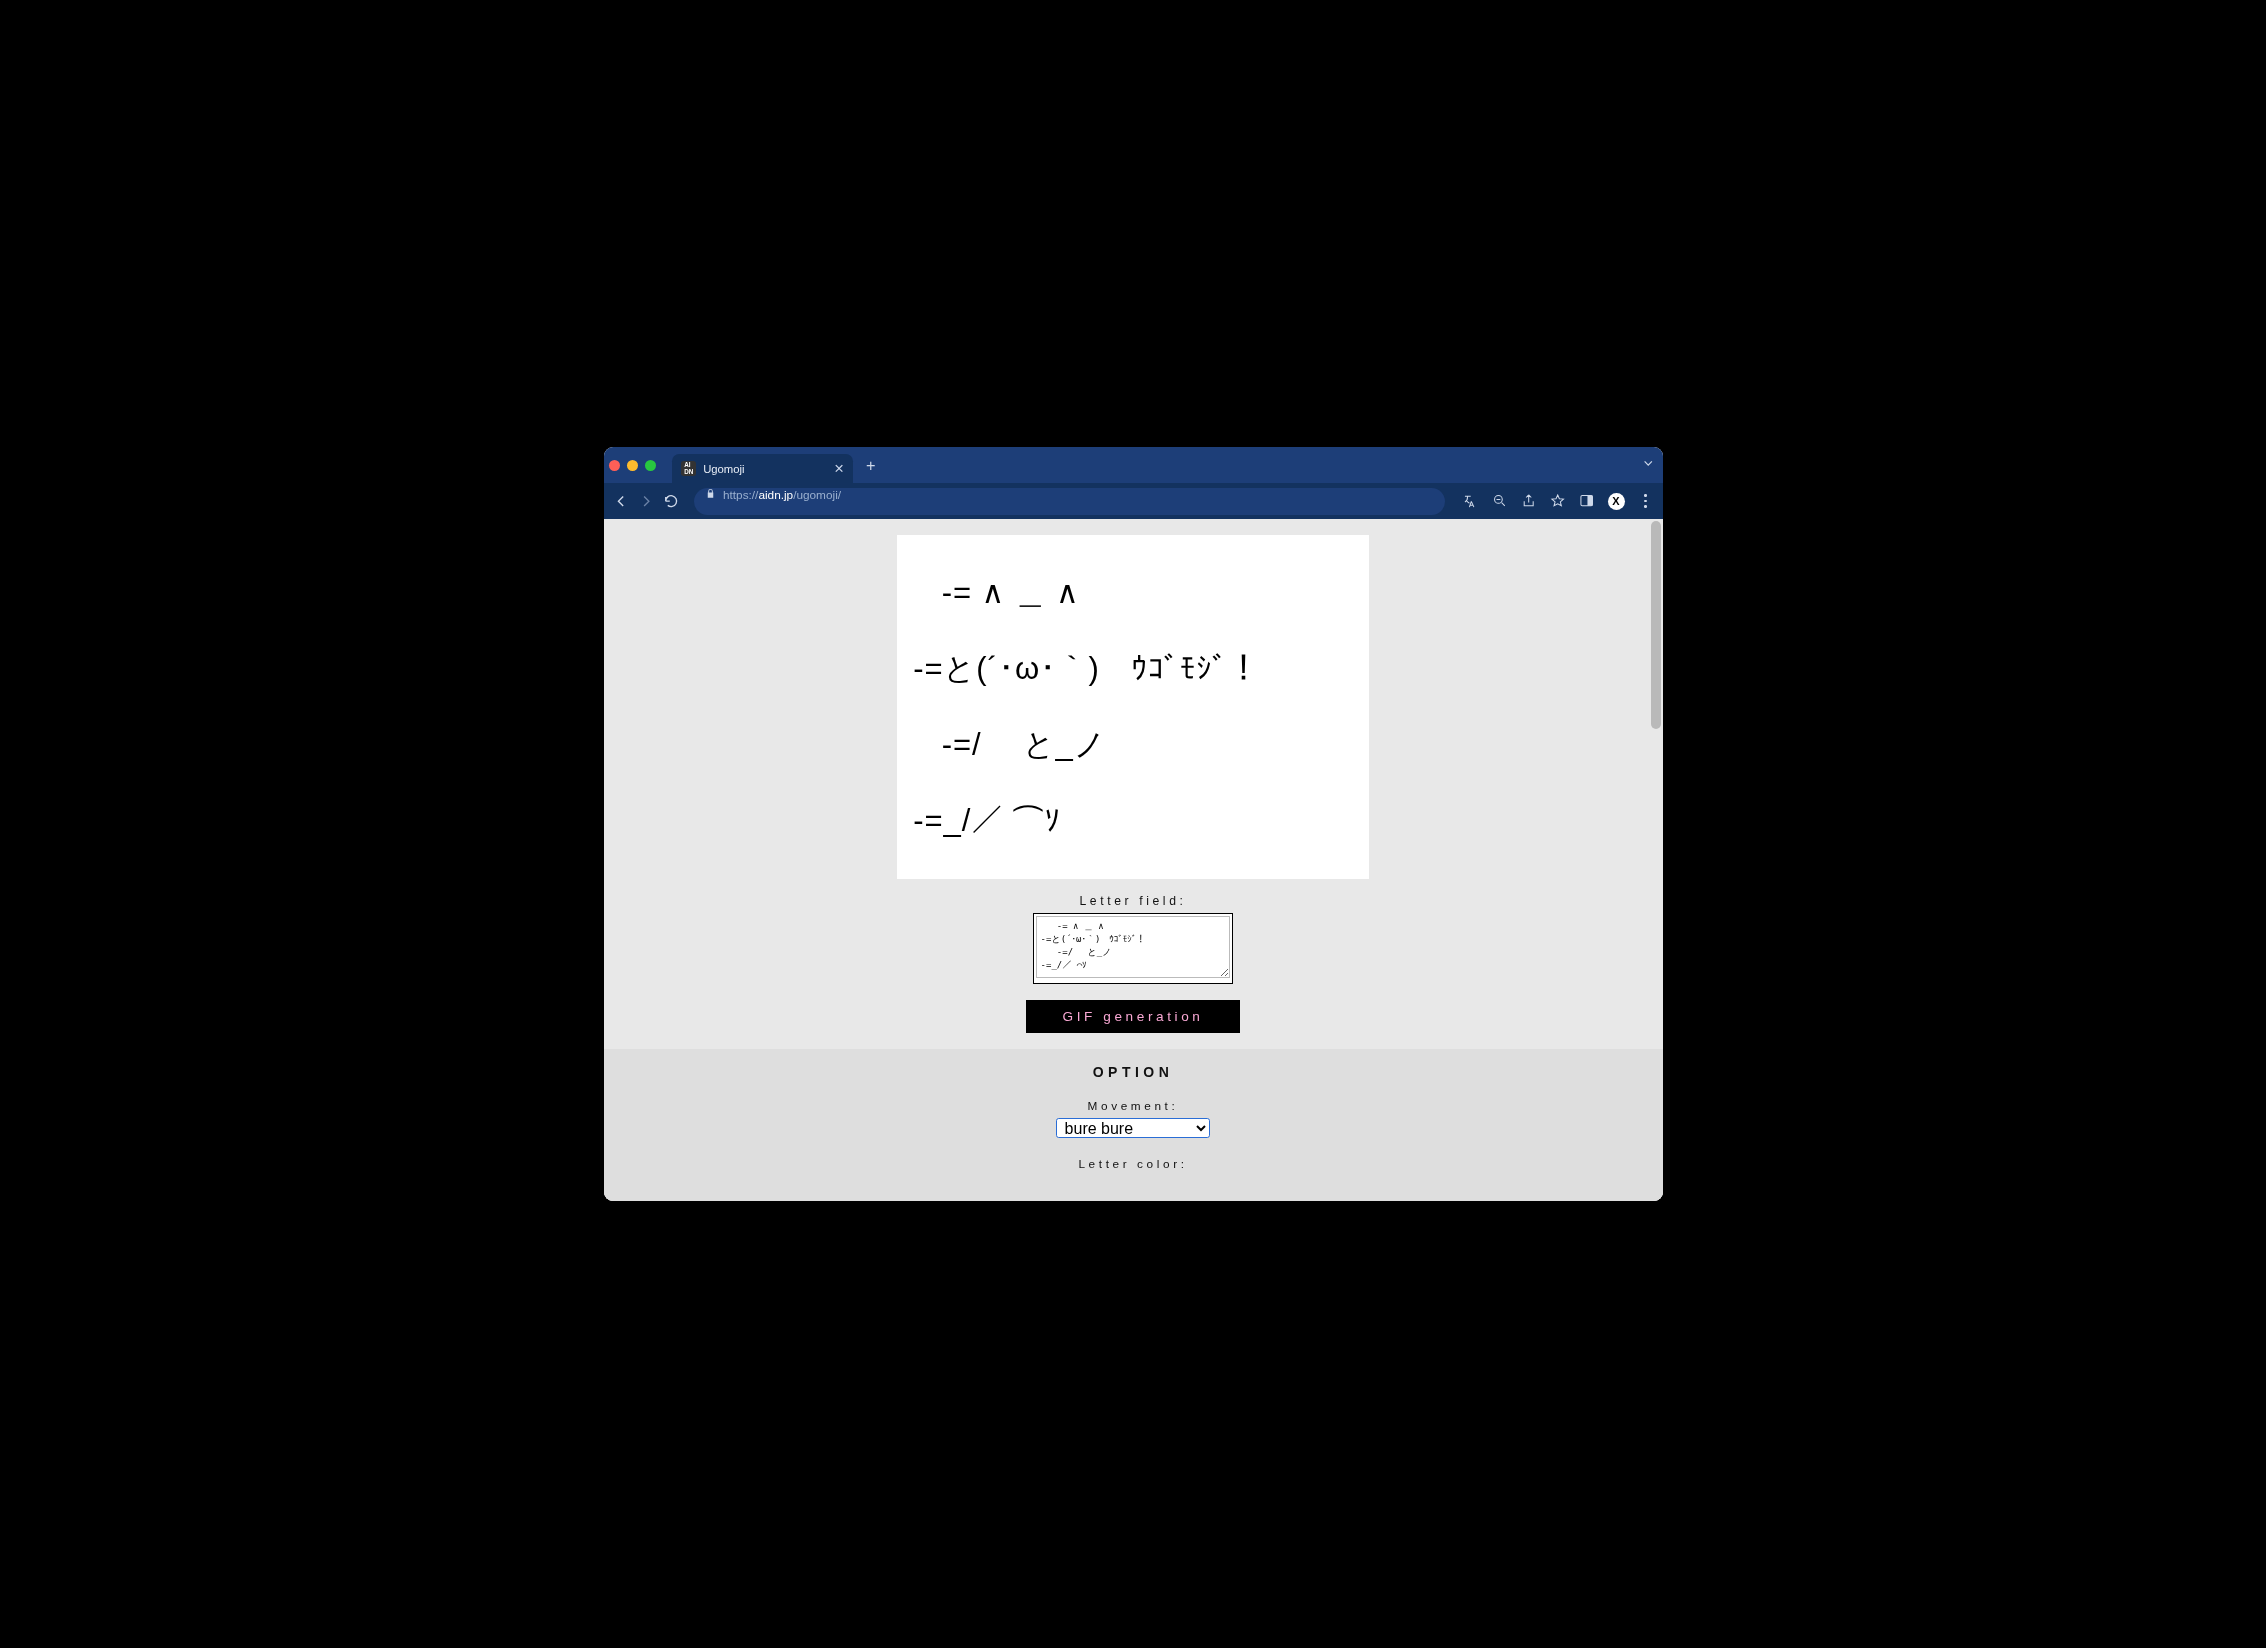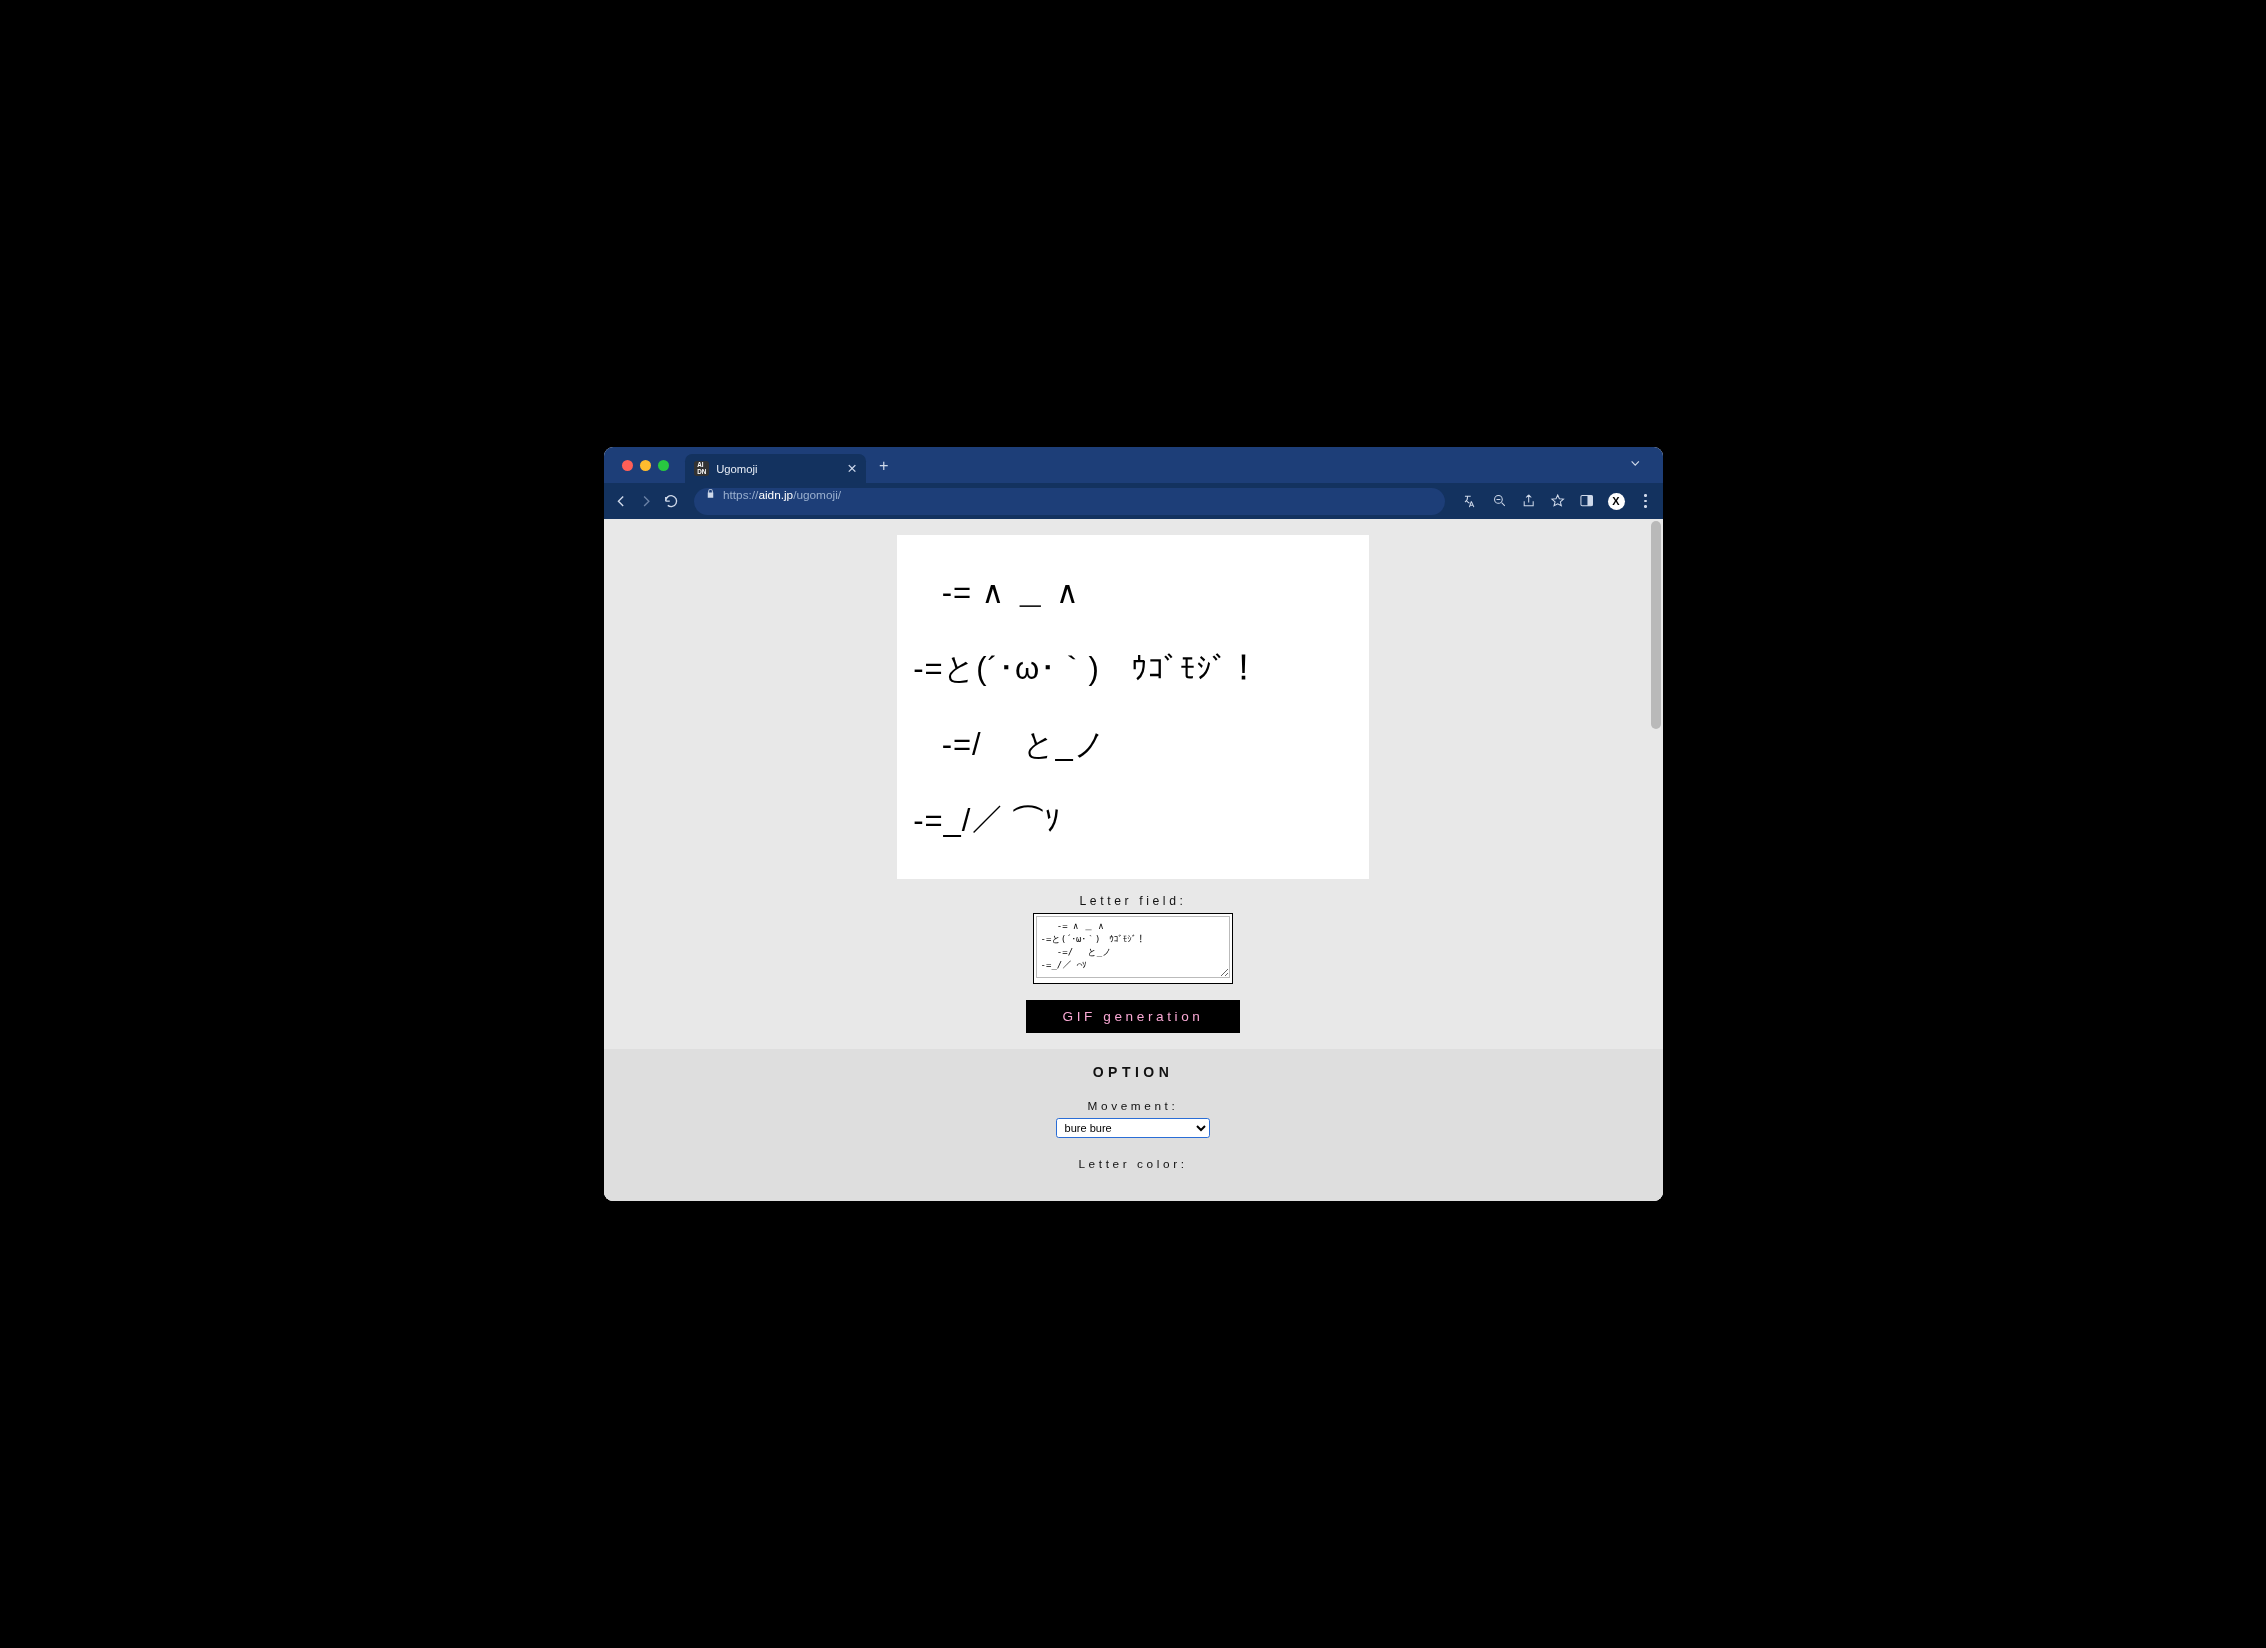--- a/index.html
+++ b/index.html
@@ -21,21 +21,21 @@
     display: flex;
     flex-direction: column;
     position: relative;
   }
   
   .tabbar {
     height: 36px;
     background: #1d3e78;
     display: flex;
     align-items: center;
-    padding: 0 13px;
+    padding: 0 0;
     gap: 7.2px;
   }
   .traffic { display: flex; gap: 7.2px; margin-left: 5.4px; margin-right: 9px; }
   .tl { width: 11px; height: 11px; border-radius: 50%; }
   .tl.red{background:#ff5f57;} .tl.yellow{background:#febc2e;} .tl.green{background:#28c840;}
   .tab {
     display: flex; align-items: center; gap: 7.2px;
     background: #13325f;
     height: 29px;
     padding: 0 9px;
@@ -105,21 +105,21 @@
   }
   .note{font-size:11.3px;letter-spacing:2.3px;color:#4a4a4a;text-align:center;margin-top:9px;line-height:1.5;}
   .option-block{
     width:100%;background:#dedede;margin-top:16.3px;
     display:flex;flex-direction:column;align-items:center;padding:14.5px 0 36px;
   }
   .option-title{font-size:14px;letter-spacing:4.5px;font-weight:600;color:#111;}
   .opt-label{font-size:11.8px;letter-spacing:3.6px;color:#111;margin-top:19px;}
   .select{
     margin-top:5.4px;width:154px;height:20px;border:0.9px solid #2a6dd6;border-radius:2.7px;
-    font-size:11px;padding:0 3.6px;background:#fff;
+    font-size:16px;padding:0 3.6px;background:#fff;
   }
 
   
   .scrollbar{position:absolute;top:1.8px;right:1.8px;width:11.8px;height:100%;}
   .scrollthumb{position:absolute;top:0;right:0;width:10px;height:208px;background:#b9b9b9;border-radius:5.4px;}
   .page::-webkit-scrollbar{width:0;}
 </style>
 </head>
 <body>
 

